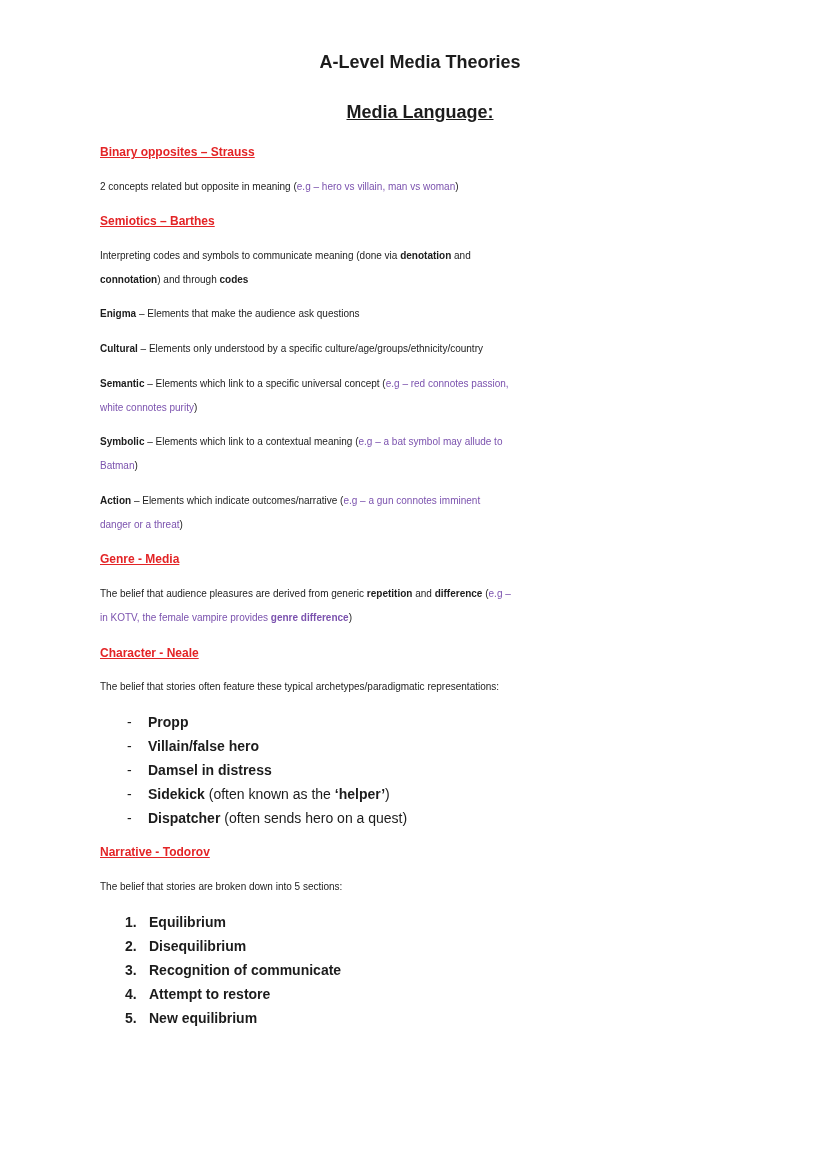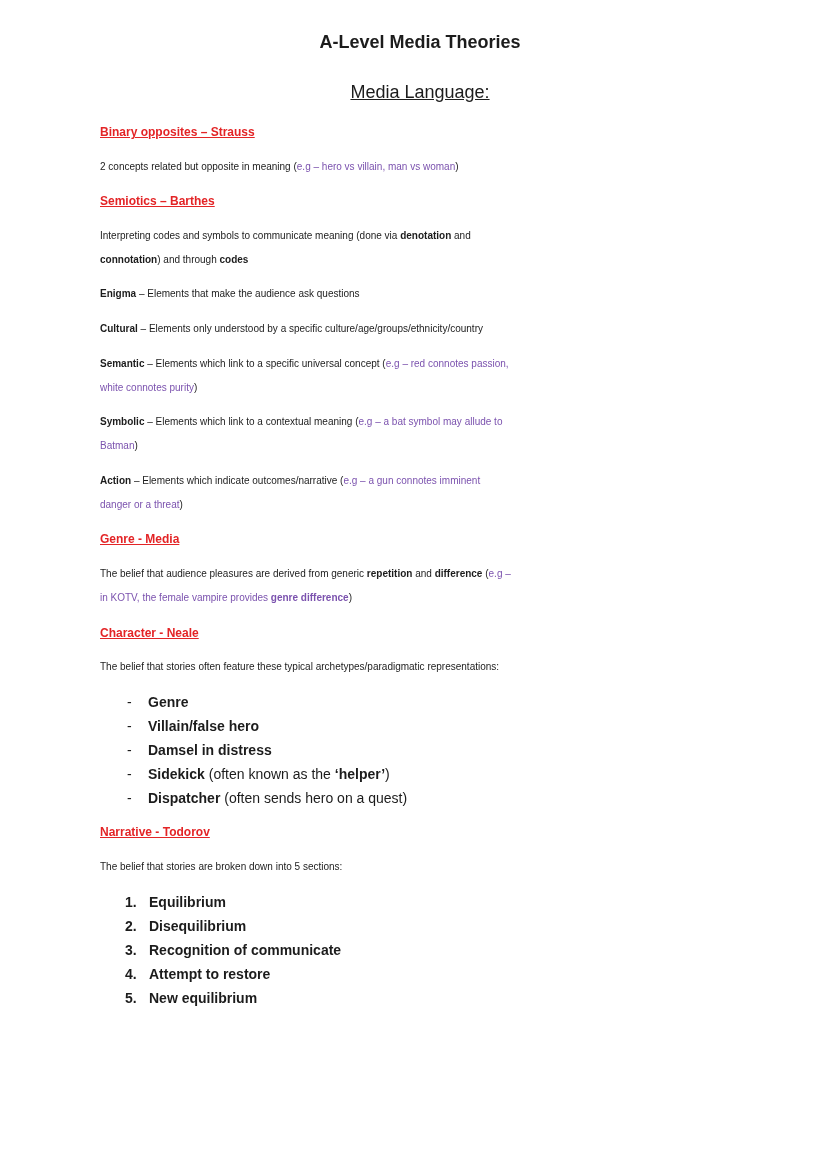--- a/index.html
+++ b/index.html
@@ -10,28 +10,28 @@
   html,body{margin:0;padding:0;}
   body{
     width:828px;height:1171px;background:#ffffff;
     font-family:"Liberation Sans",sans-serif;
     color:var(--ink);
     overflow:hidden;
   }
   .page{
     box-sizing:border-box;
     width:828px;height:1171px;
-    padding:28px 88px 0 100px;
+    padding:48px 88px 0 100px;
   }
   .doc-title{
     font-size:18px;font-weight:700;text-align:center;
     line-height:28px;margin:0 0 22px 0;
   }
   .doc-subtitle{
-    font-size:18px;font-weight:400;text-align:center;
+    font-size:18px;font-weight:700;text-align:center;
     line-height:28px;margin:0 0 14px 0;
     text-decoration:underline;
   }
   .block-heading{
     color:var(--red);font-weight:700;text-decoration:underline;
     font-size:12px;line-height:24px;margin:0 0 10.6px 0;
   }
   .block-para{
     font-size:10px;line-height:24px;margin:0 0 10.6px 0;
     white-space:pre-wrap;
@@ -64,21 +64,21 @@
       <p class="block-para"><span class="b">Symbolic</span><span> – Elements which link to a contextual meaning (</span><span class="purple">e.g – a bat symbol may allude to
 Batman</span><span>)</span></p>
       <p class="block-para"><span class="b">Action</span><span> – Elements which indicate outcomes/narrative (</span><span class="purple">e.g – a gun connotes imminent
 danger or a threat</span><span>)</span></p>
       <p class="block-heading"><span>Genre - Media</span></p>
       <p class="block-para"><span>The belief that audience pleasures are derived from generic </span><span class="b">repetition</span><span> and </span><span class="b">difference</span><span> (</span><span class="purple">e.g –
 in KOTV, the female vampire provides </span><span class="b purple">genre difference</span><span>)</span></p>
       <p class="block-heading"><span>Character - Neale</span></p>
       <p class="block-para"><span>The belief that stories often feature these typical archetypes/paradigmatic representations:</span></p>
       <div class="block-list">
-        <div class="list-item ul-item"><span class="li-marker">-</span><span class="b">Genre</span></div>
+        <div class="list-item ul-item"><span class="li-marker">-</span><span class="b">Propp</span></div>
         <div class="list-item ul-item"><span class="li-marker">-</span><span class="b">Villain/false hero</span></div>
         <div class="list-item ul-item"><span class="li-marker">-</span><span class="b">Damsel in distress</span></div>
         <div class="list-item ul-item"><span class="li-marker">-</span><span class="b">Sidekick</span><span> (often known as the </span><span class="b">‘helper’</span><span>)</span></div>
         <div class="list-item ul-item"><span class="li-marker">-</span><span class="b">Dispatcher</span><span> (often sends hero on a quest)</span></div>
       </div>
       <p class="block-heading"><span>Narrative - Todorov</span></p>
       <p class="block-para"><span>The belief that stories are broken down into 5 sections:</span></p>
       <div class="block-list">
         <div class="list-item ol-item"><span class="li-marker">1.</span><span class="b">Equilibrium</span></div>
         <div class="list-item ol-item"><span class="li-marker">2.</span><span class="b">Disequilibrium</span></div>

